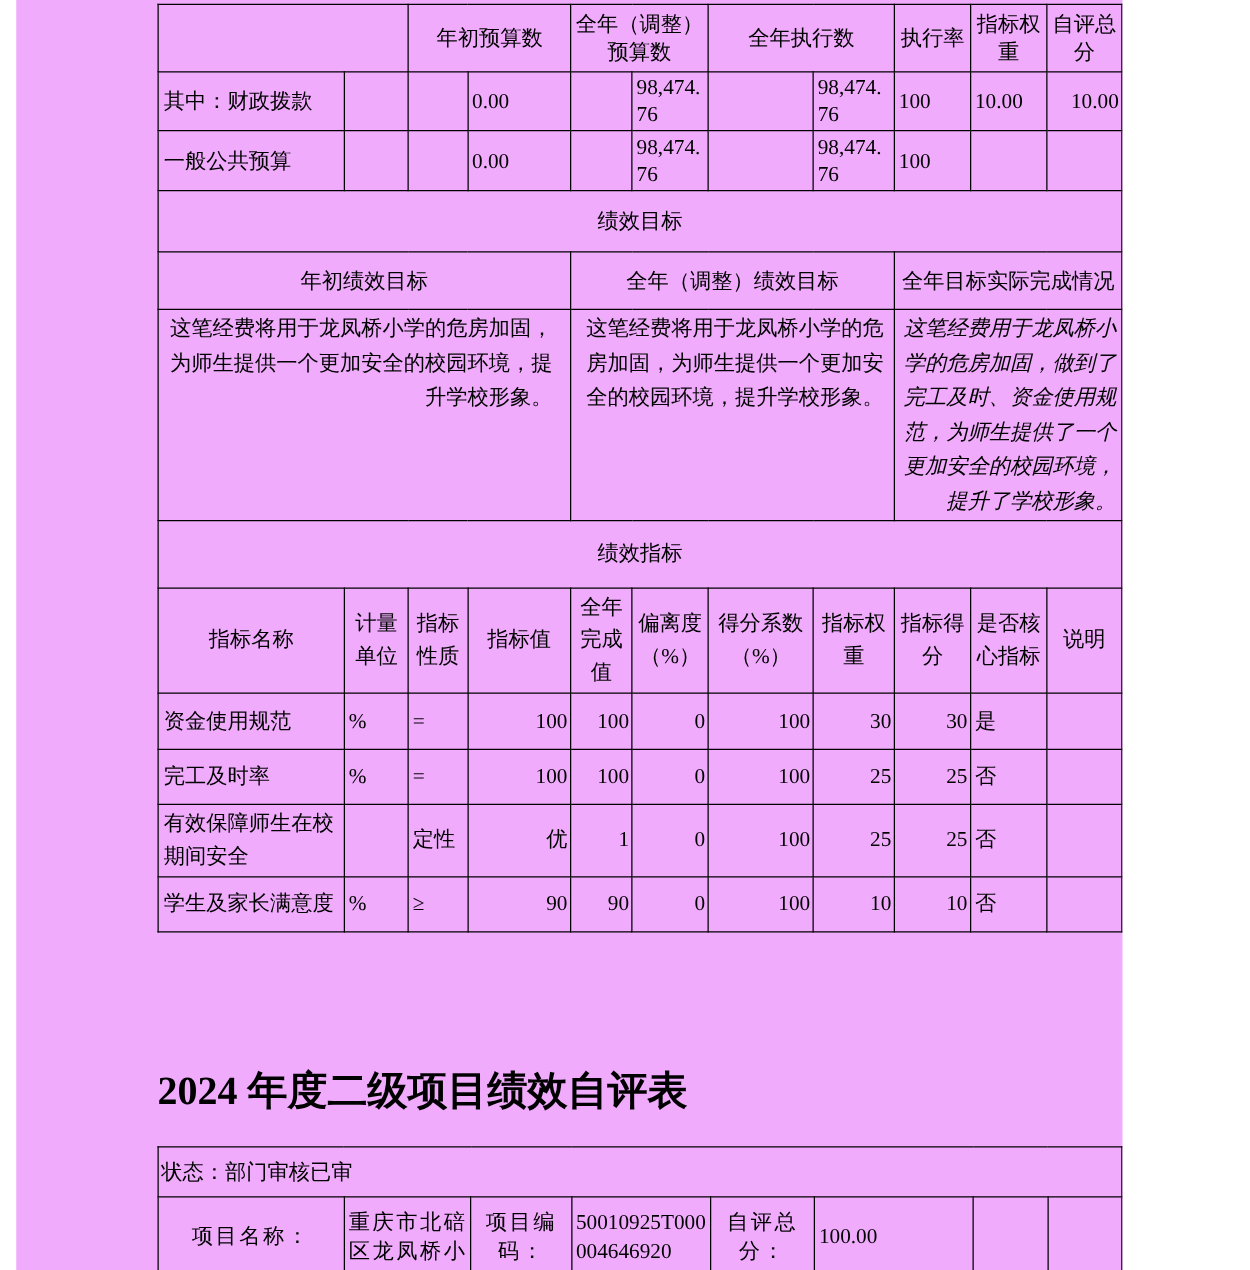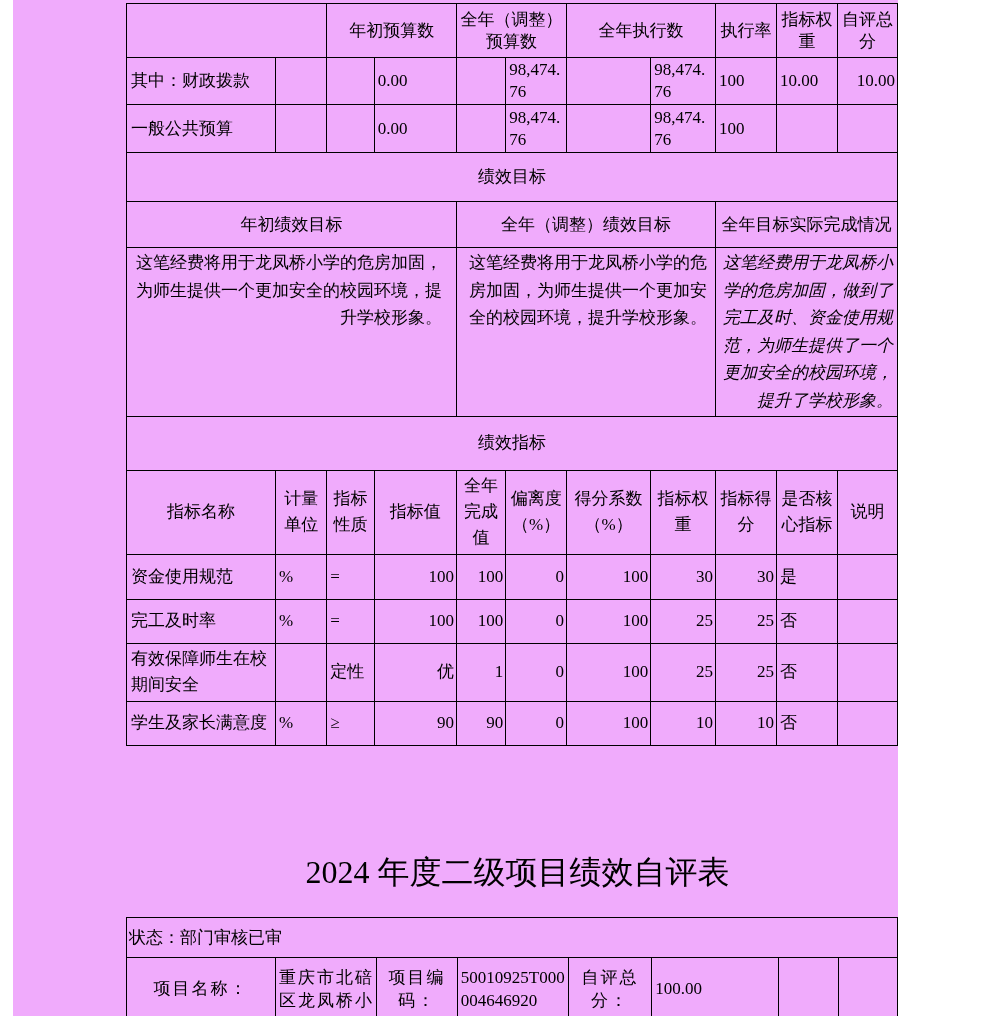--- a/index.html
+++ b/index.html
@@ -23,21 +23,21 @@
   #tbl-main .ind-hdr td{text-align:center;line-height:26px;}
   .ind-name{text-align:left;padding-left:4px;line-height:26px;}
   
   #tbl-bottom{left:113px;top:917px;}
   #tbl-bottom td{line-height:23px;}
   .status{padding-right:4px;line-height:38px;}
   .blabel{text-align:center;letter-spacing:2px;}
   .bval-left{text-align:left;padding-left:3px;letter-spacing:0;}
   .bval-ls{text-align:left;padding-left:3px;letter-spacing:2px;}
   #doc-title{position:absolute;left:113px;top:850px;width:783px;height:44px;
-             line-height:44px;text-align:center;font-size:32px;font-weight:normal;
+             line-height:44px;text-align:left;font-size:32px;font-weight:bold;
              font-family:"Liberation Serif","DejaVu Serif",serif;}
 </style>
 </head>
 <body>
 
 <div id="page">
 
   <table id="tbl-main">
     <colgroup>
       <col style="width:152px">

